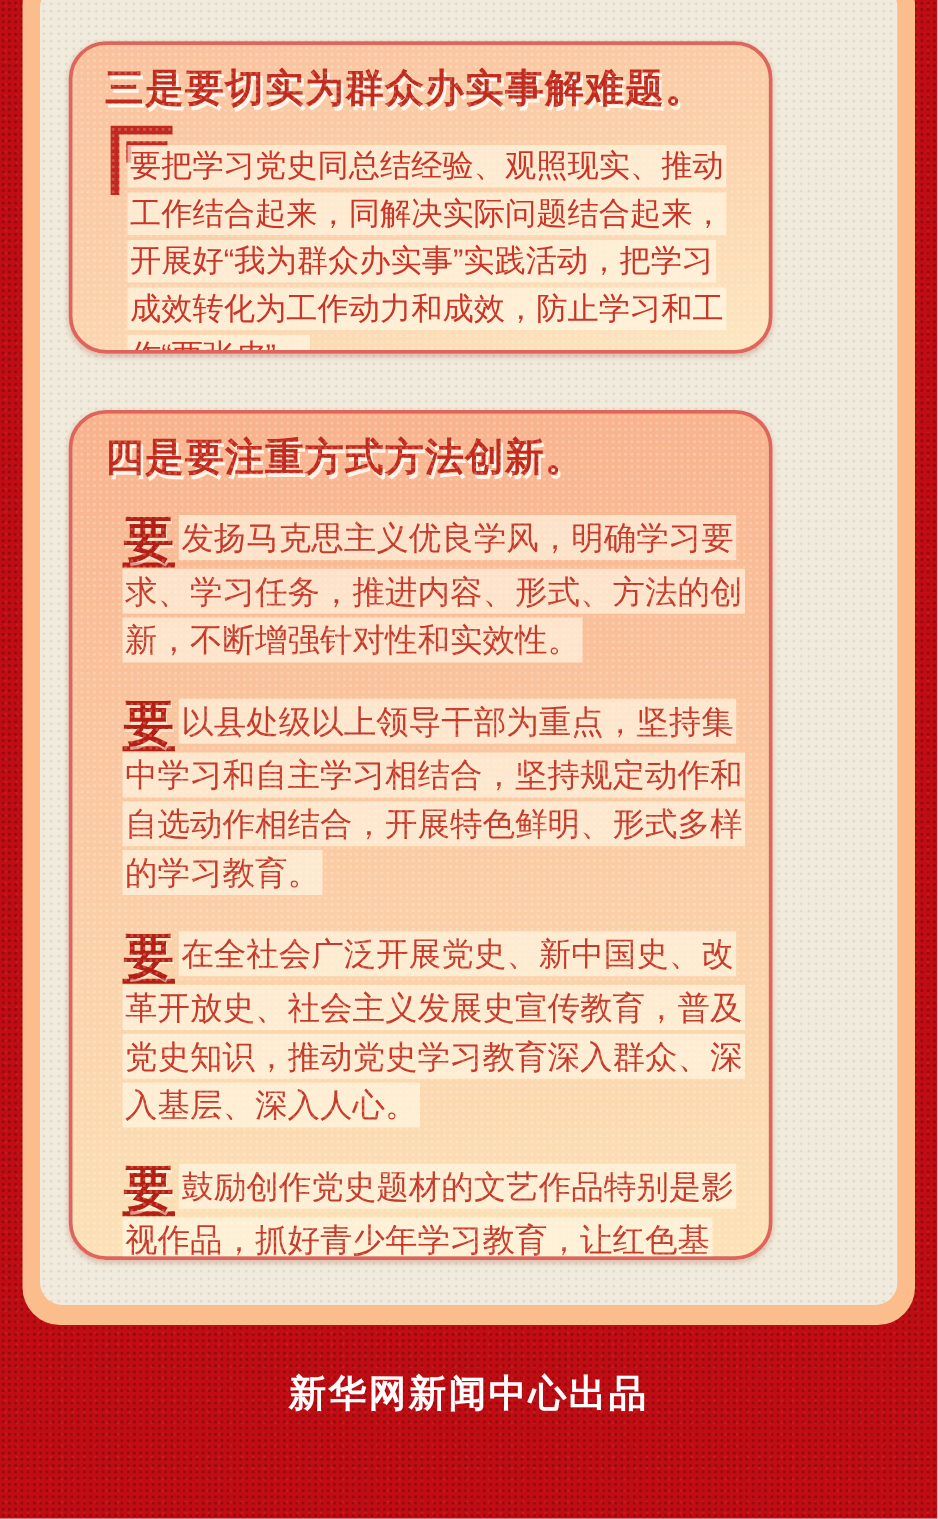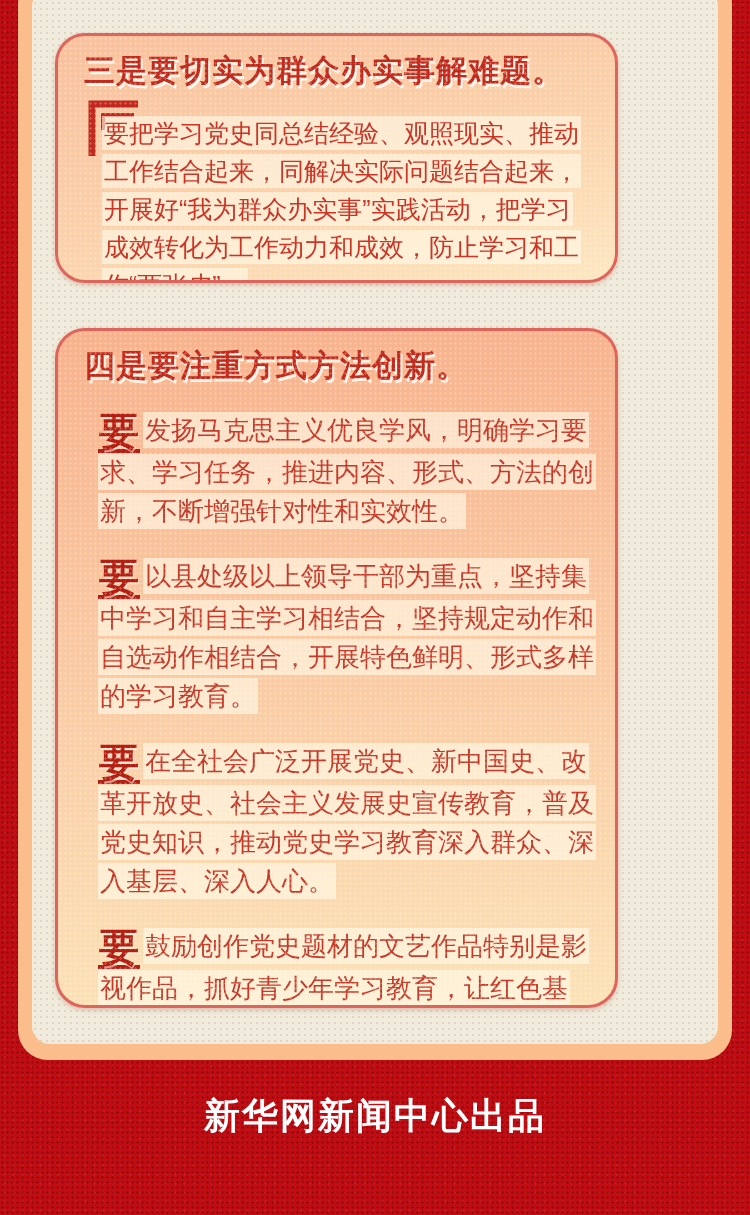--- a/index.html
+++ b/index.html
@@ -52,21 +52,21 @@
   
   .point{margin:26px 20px 0 40px;}
   .point p{margin:0;font-size:26px;line-height:39px;color:#c53a29;}
   .lead{display:inline-block;font-size:40px;line-height:36px;font-weight:900;
         color:#b51f13;border-bottom:4px solid #b51f13;
         margin-right:3px;padding:0 1px;vertical-align:-6px;
         text-shadow:1px 2px 0 rgba(255,250,235,.55);}
 
   
   .footer{position:absolute;left:0;right:0;top:1098px;text-align:center;}
-  .brand{color:#ffffff;font-size:36px;line-height:36px;font-weight:900;
+  .brand{color:#ffffff;font-size:30px;line-height:36px;font-weight:900;
          letter-spacing:2px;}
   .credits{margin-top:8px;color:#fbeee6;font-size:19px;line-height:24px;}
   .credits span + span{margin-left:1.6em;}
 </style>
 </head>
 <body>
 
 <div class="page">
 
   <div class="panel">

